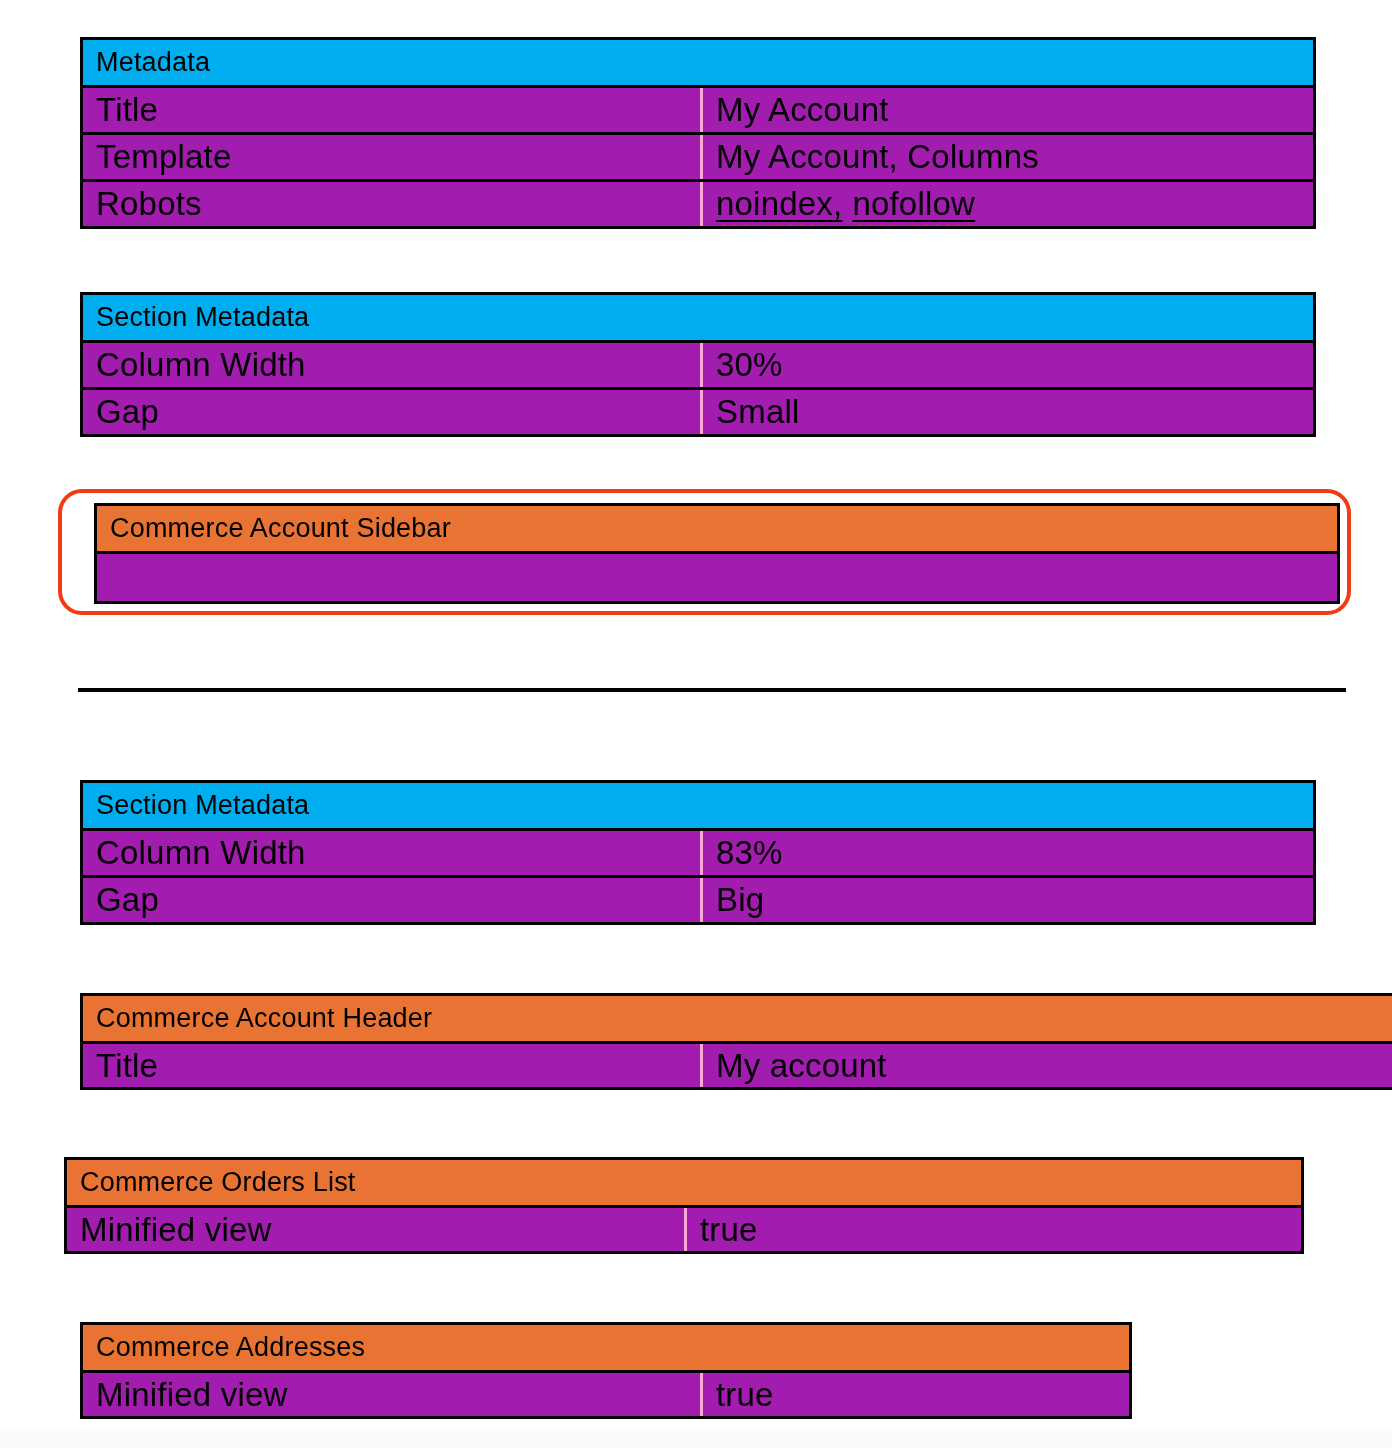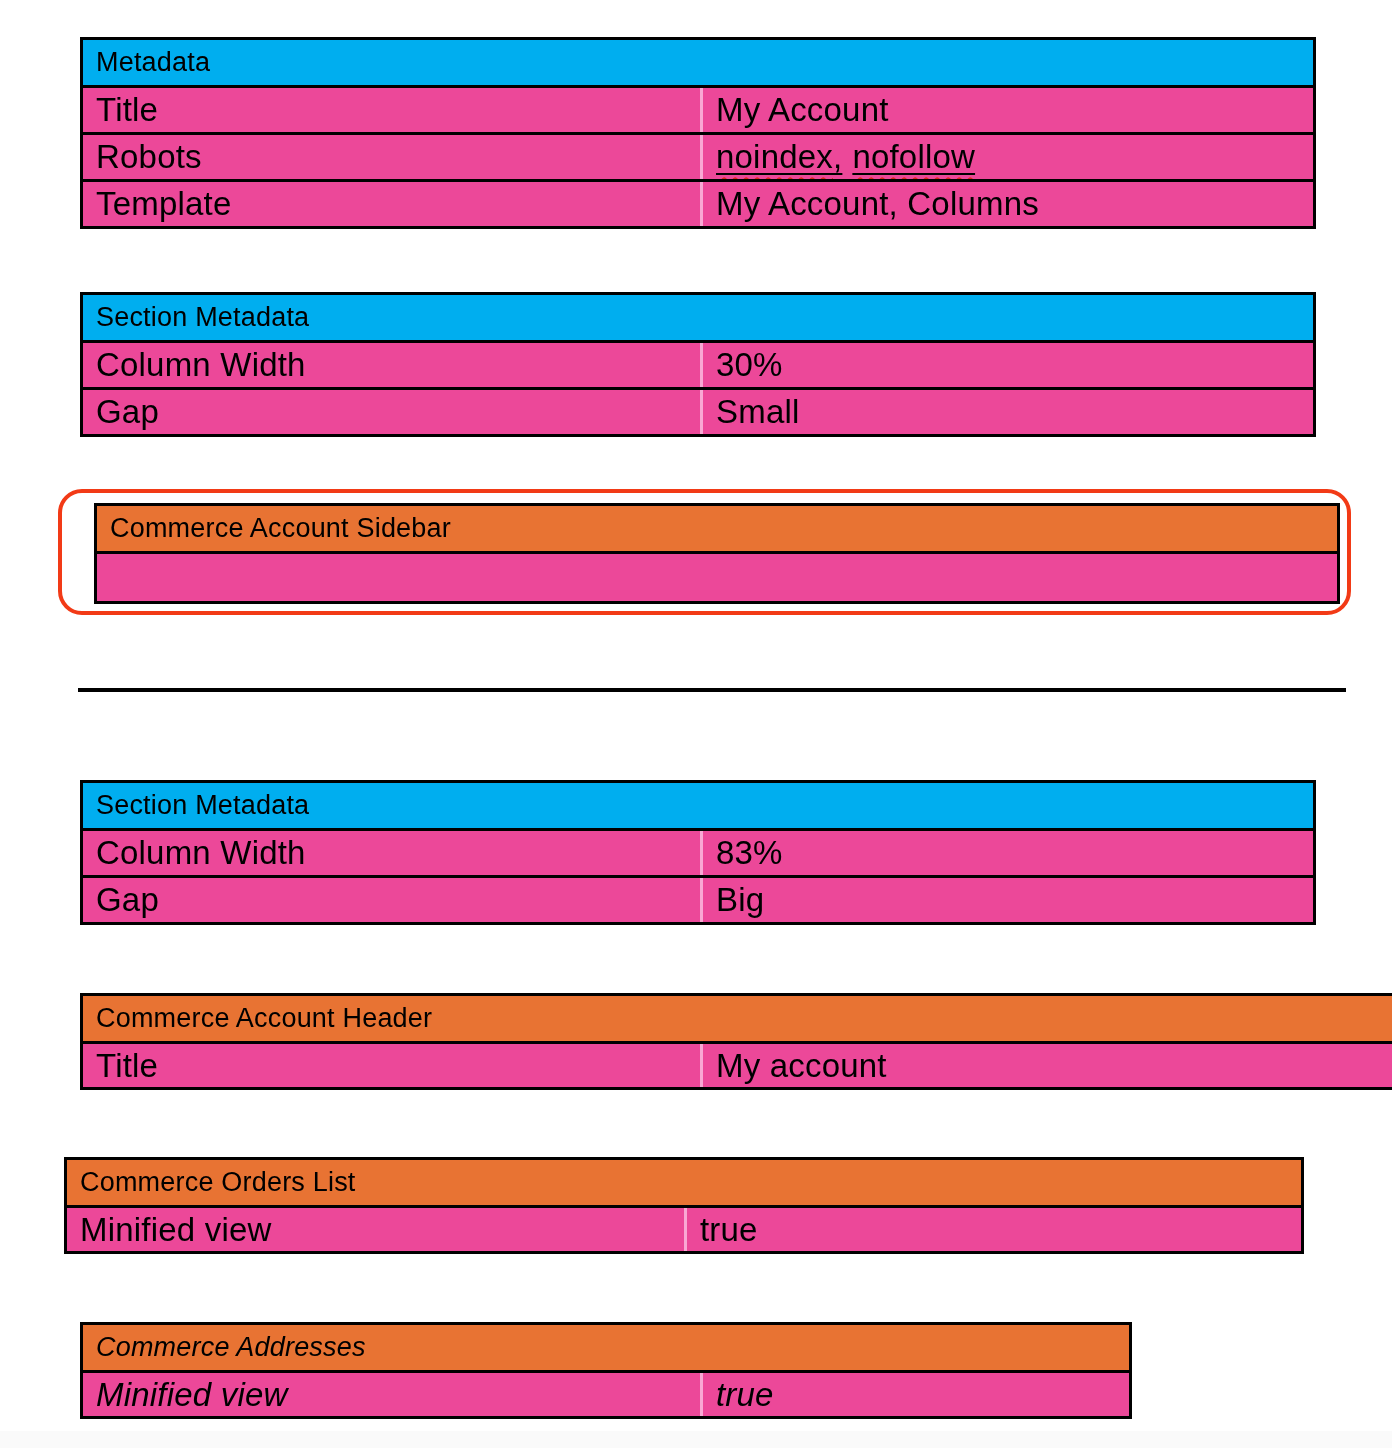--- a/index.html
+++ b/index.html
@@ -7,21 +7,21 @@
   body {
     position: relative;
     background: #ffffff;
     font-family: "Liberation Sans", "DejaVu Sans", sans-serif;
     color: #000000;
   }
 
   .doc-table {
     position: absolute;
     border: 3px solid #000000;
-    background: #ec4899;
+    background: #a21caf;
   }
   .tbl-header {
     height: 45px;
     display: flex;
     align-items: center;
     padding-left: 13px;
     font-size: 27px;
     letter-spacing: 0.2px;
     color: #000000;
   }
@@ -47,21 +47,21 @@
   .cell.value { flex: 1; border-left: 3px solid #f9a8d4; }
   .cell.full  { flex: 1; }
 
   
   #metadata-table            { left: 80px;  top: 37px;   width: 1236px; }
   #section-metadata-1        { left: 80px;  top: 292px;  width: 1236px; }
   #commerce-account-sidebar  { left: 94px;  top: 503px;  width: 1246px; }
   #section-metadata-2        { left: 80px;  top: 780px;  width: 1236px; }
   #commerce-account-header   { left: 80px;  top: 993px;  width: 1385px; }
   #commerce-orders-list      { left: 64px;  top: 1157px; width: 1240px; }
-  #commerce-addresses        { left: 80px;  top: 1322px; width: 1052px; font-style: italic; }
+  #commerce-addresses        { left: 80px;  top: 1322px; width: 1052px; }
 
   .sidebar-empty-row { height: 50px; }
 
   
   .annotation-outline {
     position: absolute;
     left: 58px;
     top: 489px;
     width: 1293px;
     height: 126px;
@@ -110,30 +110,30 @@
 
 <div class="doc-table" id="metadata-table">
   <div class="tbl-header blue">
     <span>Metadata</span>
   </div>
   <div class="tbl-row">
     <div class="cell label">Title</div>
     <div class="cell value">My Account</div>
   </div>
   <div class="tbl-row">
+    <div class="cell label">Template</div>
+    <div class="cell value">My Account, Columns</div>
+  </div>
+  <div class="tbl-row">
     <div class="cell label">Robots</div>
     <div class="cell value">
       <span class="fmt-underline first"><span class="misspelled">noindex</span><span>,</span></span>
       <span class="fmt-underline"><span class="misspelled">nofollow</span><span></span></span>
     </div>
   </div>
-  <div class="tbl-row">
-    <div class="cell label">Template</div>
-    <div class="cell value">My Account, Columns</div>
-  </div>
 </div>
 
 <div class="doc-table" id="section-metadata-1">
   <div class="tbl-header blue">
     <span>Section Metadata</span>
   </div>
   <div class="tbl-row">
     <div class="cell label">Column Width</div>
     <div class="cell value">30%</div>
   </div>

